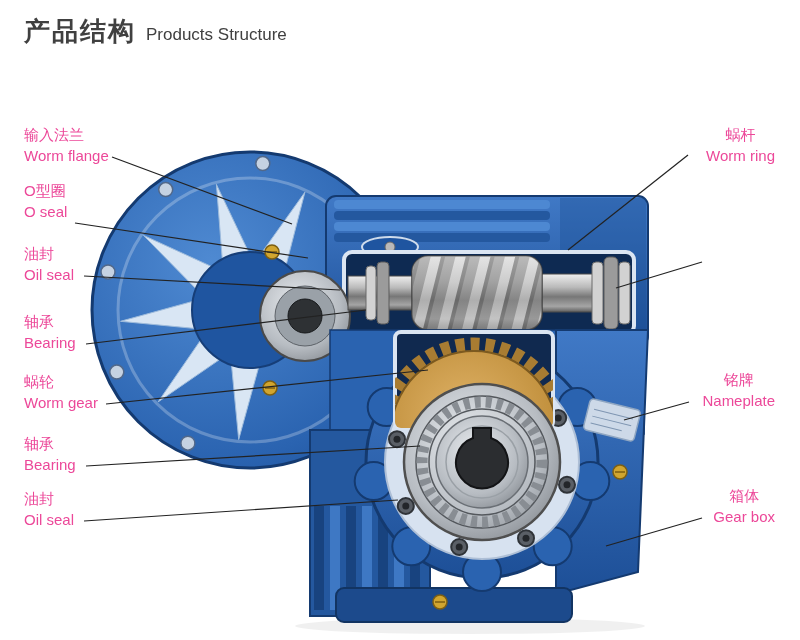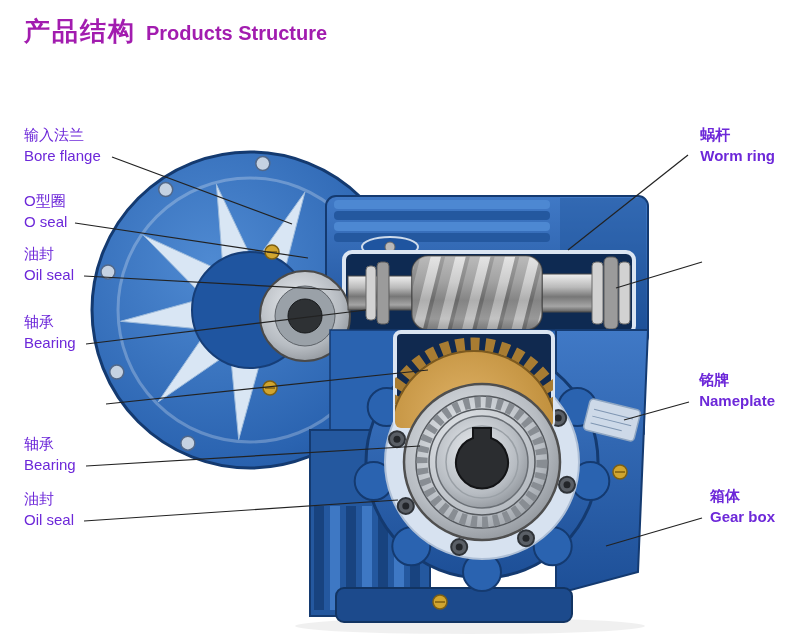--- a/index.html
+++ b/index.html
@@ -7,34 +7,34 @@
   body {
     font-family:"Liberation Sans","DejaVu Sans",sans-serif;
     background:#ffffff;
     position:relative;
     overflow:hidden;
   }
   .stage { position:absolute; inset:0; }
   .title {
     position:absolute; left:24px; top:14px;
     display:flex; align-items:baseline; gap:10px;
-    color:#a21caf; white-space:nowrap;
+    color:#404040; white-space:nowrap;
   }
   .title .zh { font-size:26px; font-weight:700; letter-spacing:2px; }
-  .title .en { font-size:20px; font-weight:700; }
+  .title .en { font-size:17px; font-weight:400; }
   svg.scene { position:absolute; left:0; top:0; width:800px; height:640px; }
   .part-label {
     position:absolute;
-    color:#6d28d9;
+    color:#ec4899;
     font-size:15px;
     line-height:21px;
     white-space:nowrap;
   }
   .part-label.left { left:24px; text-align:left; }
-  .part-label.right { right:25px; text-align:left;font-weight:bold; }
+  .part-label.right { right:25px; text-align:center; }
 </style>
 </head>
 <body>
 
 <div class="stage">
 
   <div class="title">
     <span class="zh">产品结构</span>
     <span class="en">Products Structure</span>
   </div>
@@ -235,34 +235,38 @@
       <line x1="84" y1="521" x2="398" y2="500"></line>
       <line x1="688" y1="155" x2="568" y2="250"></line>
       <line x1="702" y1="262" x2="616" y2="288"></line>
       <line x1="689" y1="402" x2="624" y2="420"></line>
       <line x1="702" y1="518" x2="606" y2="546"></line>
     </g>
   </svg>
 
   <div class="part-label left" style="top:124px">
     <div class="zh">输入法兰</div>
-    <div class="en">Bore flange</div>
-  </div>
-  <div class="part-label left" style="top:190px">
+    <div class="en">Worm flange</div>
+  </div>
+  <div class="part-label left" style="top:180px">
     <div class="zh">O型圈</div>
     <div class="en">O seal</div>
   </div>
   <div class="part-label left" style="top:243px">
     <div class="zh">油封</div>
     <div class="en">Oil seal</div>
   </div>
   <div class="part-label left" style="top:311px">
     <div class="zh">轴承</div>
     <div class="en">Bearing</div>
   </div>
+  <div class="part-label left" style="top:371px">
+    <div class="zh">蜗轮</div>
+    <div class="en">Worm gear</div>
+  </div>
   <div class="part-label left" style="top:433px">
     <div class="zh">轴承</div>
     <div class="en">Bearing</div>
   </div>
   <div class="part-label left" style="top:488px">
     <div class="zh">油封</div>
     <div class="en">Oil seal</div>
   </div>
 
   <div class="part-label right" style="top:124px">

